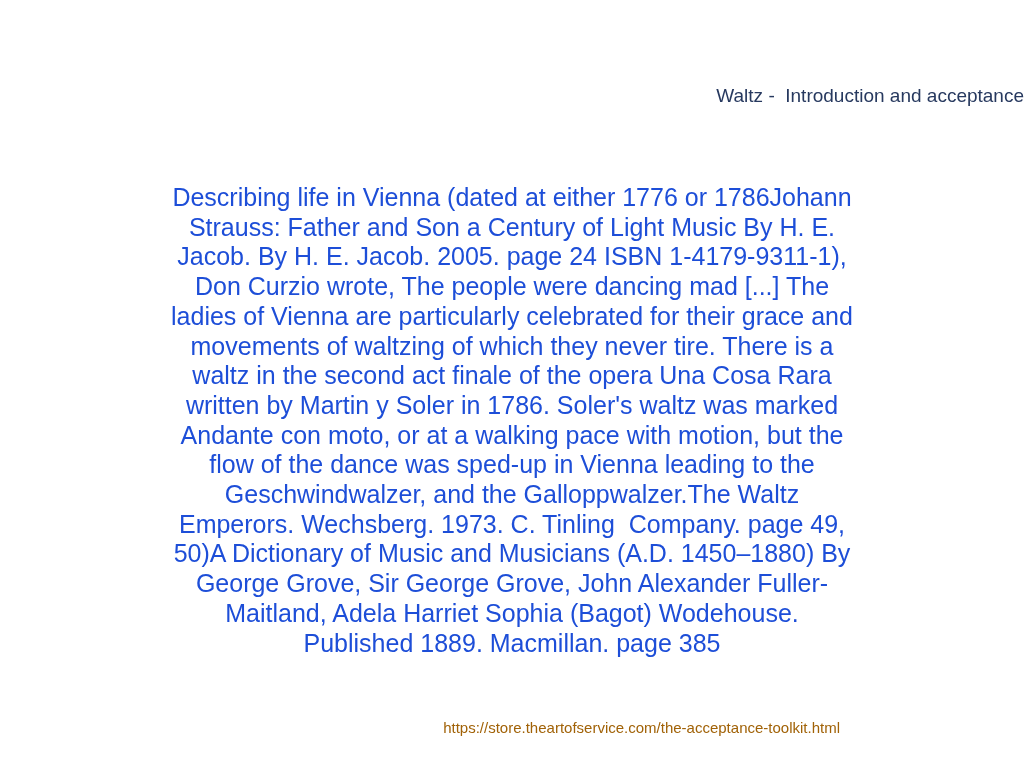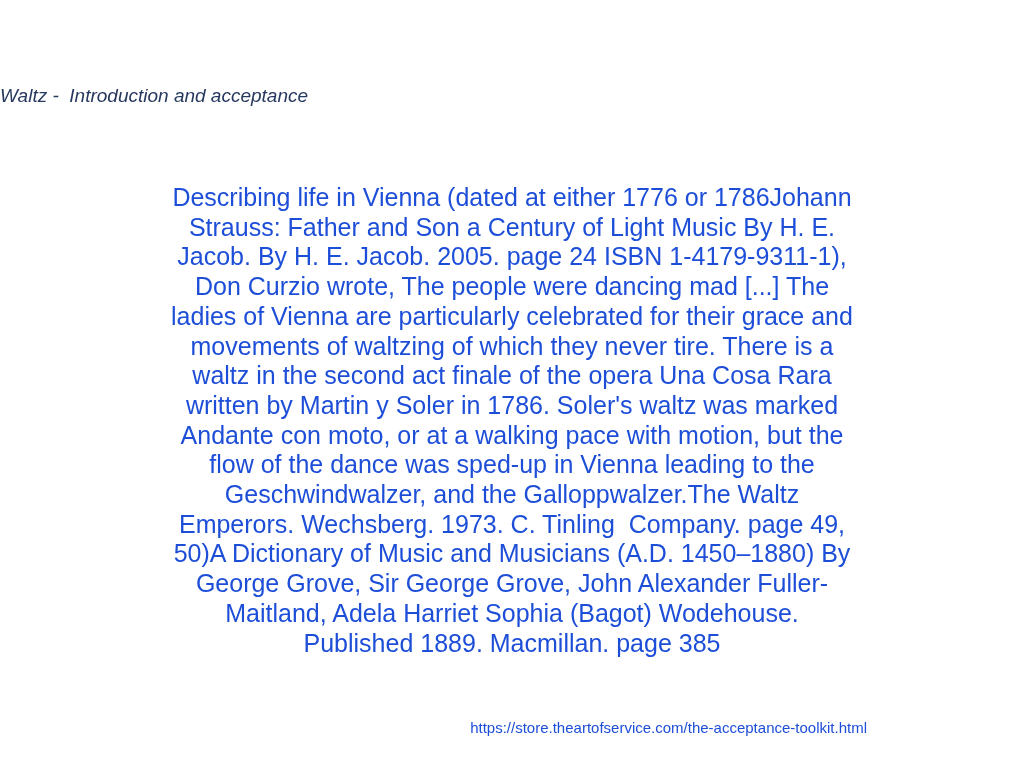--- a/index.html
+++ b/index.html
@@ -13,45 +13,44 @@
     height: 768px;
     background: #ffffff;
     overflow: hidden;
     font-family: "Liberation Sans", "DejaVu Sans", sans-serif;
   }
   .slide-title {
     position: absolute;
     top: 85px;
     left: 0;
     width: 1024px;
-    text-align: left;
+    text-align: right;
     font-size: 19px;
     line-height: 22px;
     color: #27395F;
     white-space: pre-wrap;
-    font-style: italic;
   }
   .slide-body {
     position: absolute;
     top: 183px;
     left: 52px;
     width: 920px;
     text-align: center;
     font-size: 25px;
     line-height: 29.7px;
     color: #1d4ed8;
     white-space: pre-wrap;
   }
   .footer-url {
     position: absolute;
     top: 719px;
-    right: 157px;
+    right: 184px;
     font-size: 15px;
     line-height: 18px;
-    color: #1d4ed8;
+    color: #a16207;
     text-decoration: none;
     white-space: nowrap;
     text-align: right;
   }
 </style>
 </head>
 <body>
 
 <div class="slide">
   <div class="slide-title">Waltz -  Introduction and acceptance</div>

